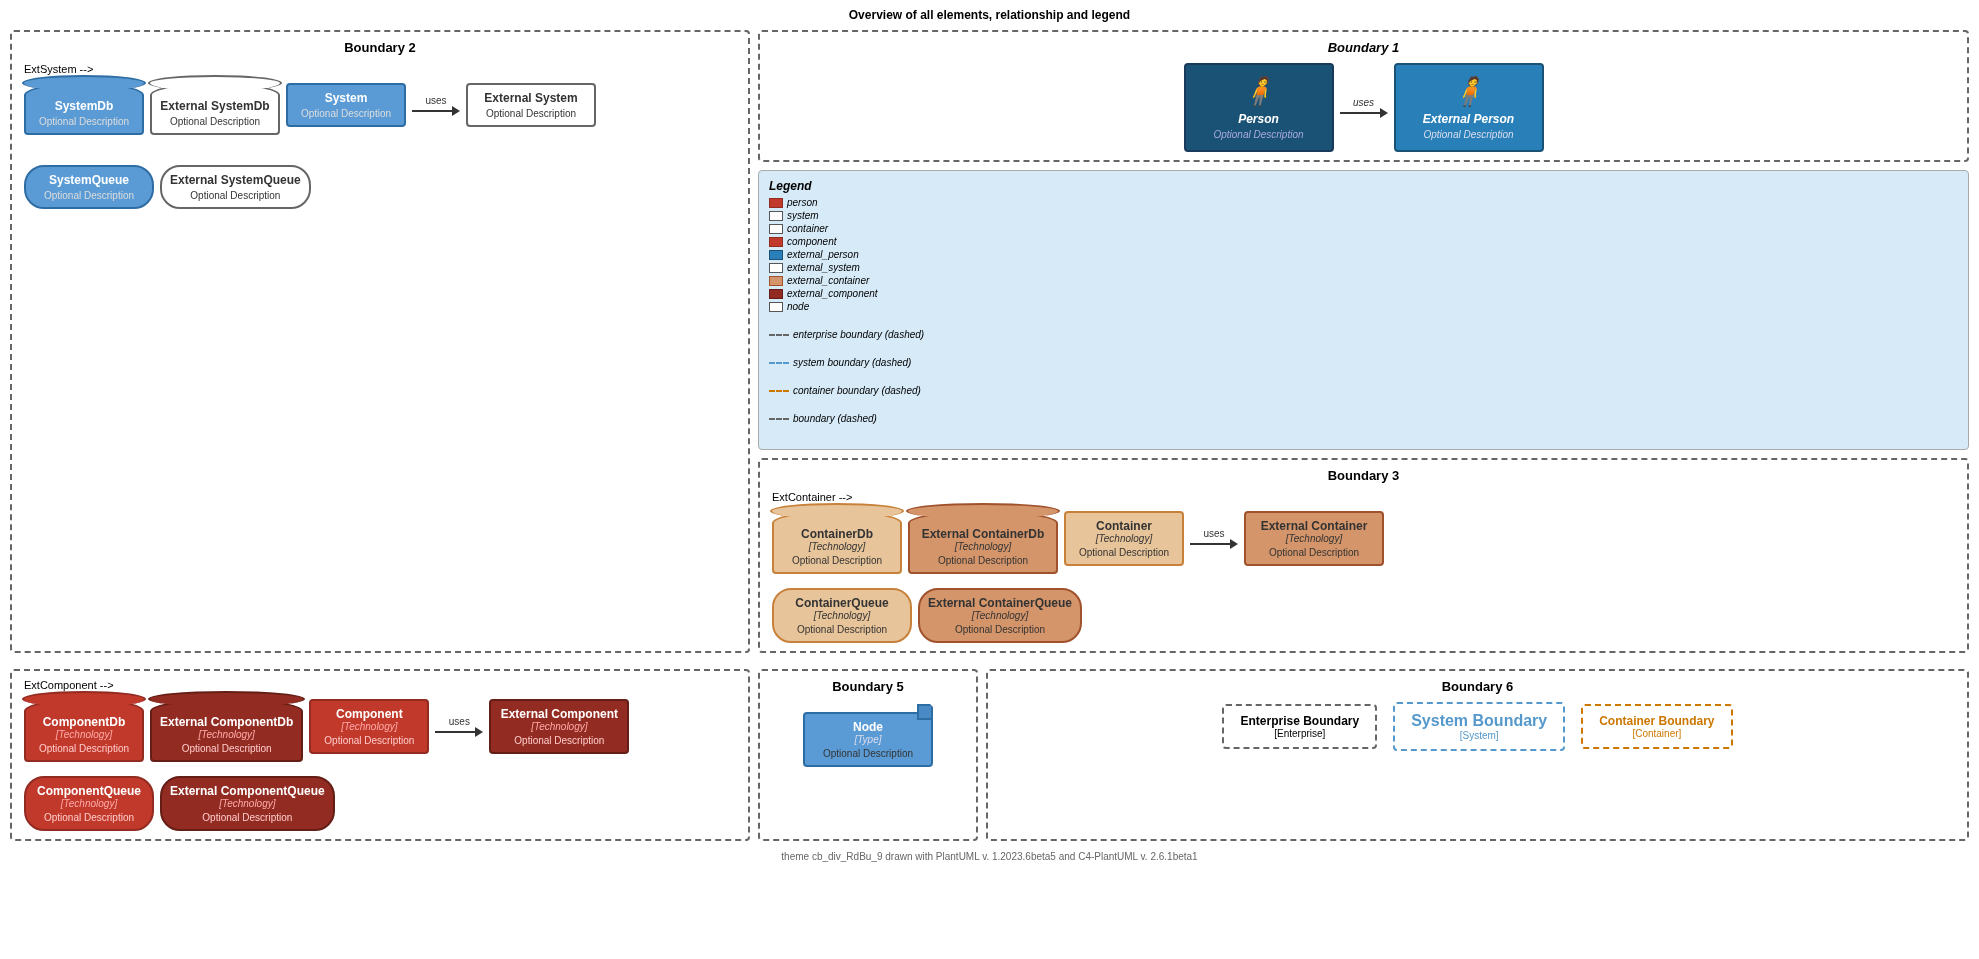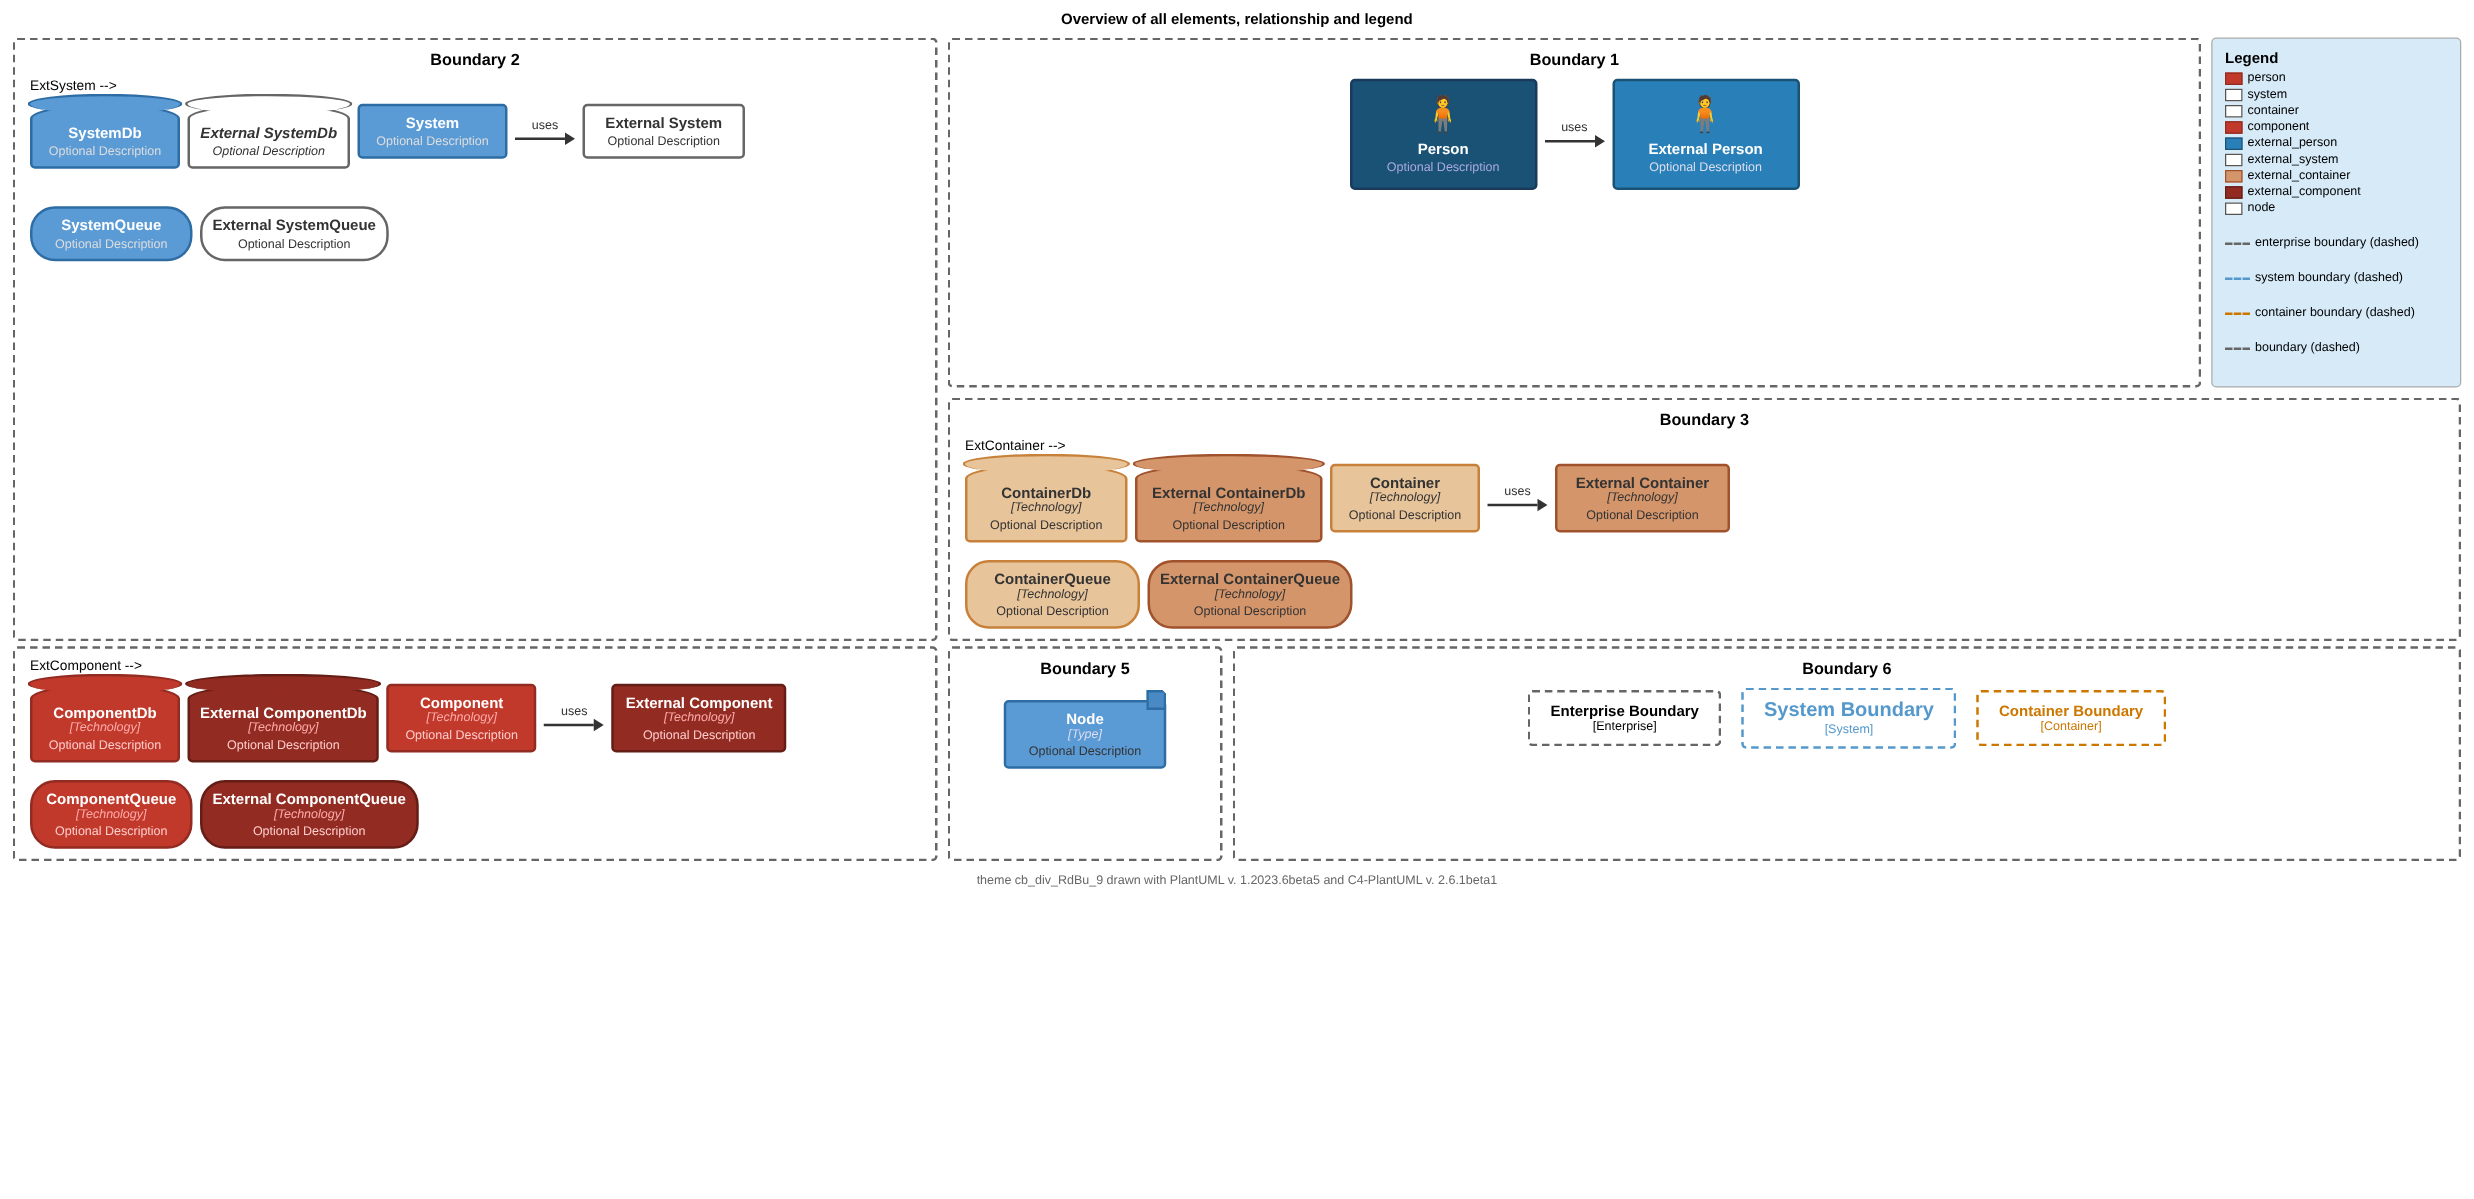--- a/index.html
+++ b/index.html
@@ -14,21 +14,21 @@
     .page-title {
       text-align: center;
       font-size: 12px;
       font-weight: bold;
       padding: 8px 0 4px 0;
     }
     .main-container {
       display: flex;
       flex-direction: column;
       padding: 4px 10px;
-      gap: 4px;
+      gap: 16px;
     }
     .top-row {
       display: flex;
       flex-direction: row;
       gap: 8px;
     }
     .bottom-row {
       display: flex;
       flex-direction: row;
       gap: 8px;
@@ -233,21 +233,23 @@
     }
 
     .top-right-col {
       display: flex;
       flex-direction: column;
       gap: 8px;
       flex: 1;
     }
     .boundary1-and-legend {
       display: flex;
+      flex-direction: column;
       gap: 8px;
+      font-style: italic;
     }
 
     .person-icon {
       font-size: 28px;
       display: block;
       text-align: center;
       margin-bottom: 4px;
     }
 
     .footer-text {
@@ -293,21 +295,21 @@
 
         <div style="position:relative; margin-top:8px;">
           <div class="elem-box system-box" style="border-radius: 50% 50% 4px 4px / 12px 12px 4px 4px; min-width:120px;">
             <div style="position:absolute; top:-8px; left:-2px; right:-2px; height:16px; background:#5b9bd5; border:2px solid #2e6da4; border-radius:50%; border-bottom:none;"></div>
             <div style="height:8px;"></div>
             <div class="elem-title">SystemDb</div>
             <div class="elem-desc" style="color:#ddd;">Optional Description</div>
           </div>
         </div>
 
-        <div style="position:relative; margin-top:8px;font-style:italic;">
+        <div style="position:relative; margin-top:8px;">
           <div class="elem-box ext-system-box" style="border-radius: 50% 50% 4px 4px / 12px 12px 4px 4px; min-width:130px;">
             <div style="position:absolute; top:-8px; left:-2px; right:-2px; height:16px; background:#fff; border:2px solid #666; border-radius:50%; border-bottom:none;"></div>
             <div style="height:8px;"></div>
             <div class="elem-title">External SystemDb</div>
             <div class="elem-desc">Optional Description</div>
           </div>
         </div>
 
         <div class="elem-box system-box" style="min-width:120px;">
           <div class="elem-title">System</div>

